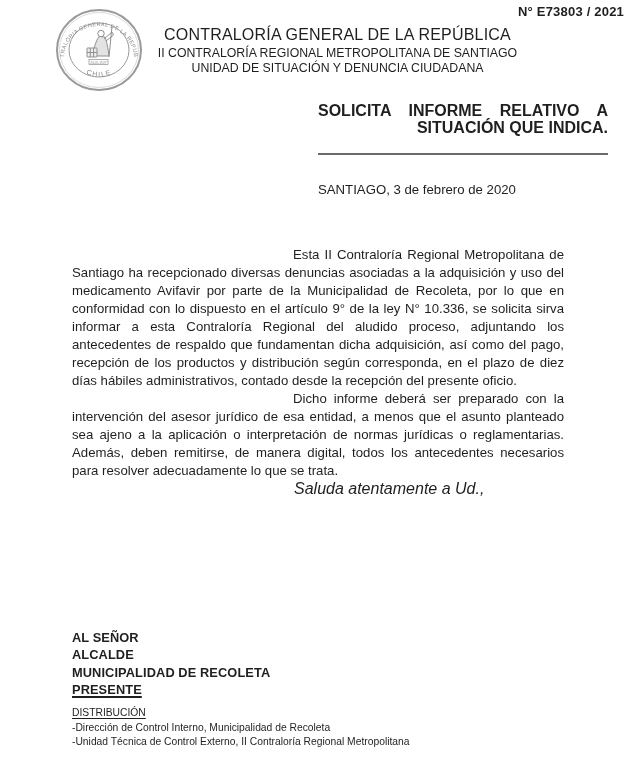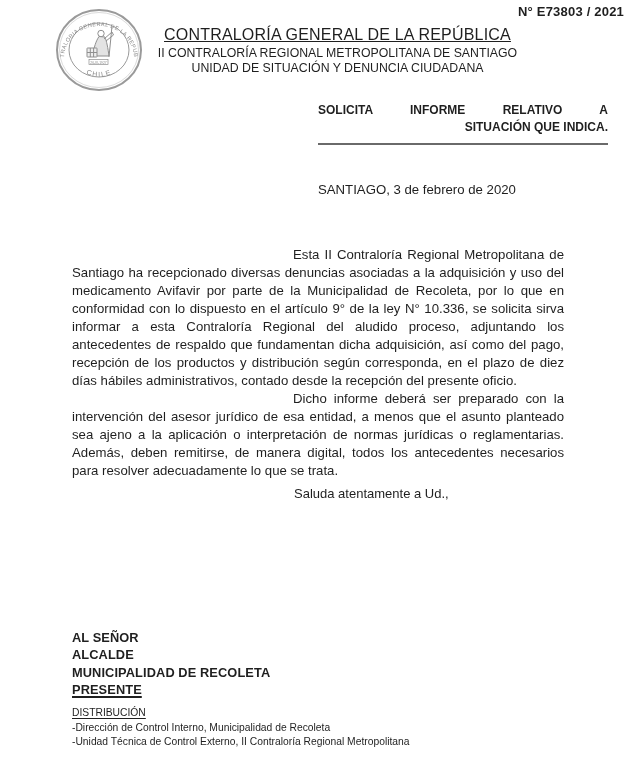--- a/index.html
+++ b/index.html
@@ -38,37 +38,36 @@
     top: 26px;
     width: 405px;
     text-align: center;
     line-height: 1.1;
   }
   .header-institution {
     font-size: 16px;
     letter-spacing: 0.2px;
     margin-bottom: 3px;
     white-space: nowrap;
-    text-decoration: underline;
   }
   .header-sub {
     font-size: 12.3px;
     margin-top: 1.5px;
     white-space: nowrap;
   }
   .subject-block {
     position: absolute;
     left: 318px;
     top: 102px;
     width: 290px;
     font-weight: bold;
-    font-size: 12px;
+    font-size: 16px;
     line-height: 17px;
     border-bottom: 2px solid #6a6a6a;
-    padding-bottom: 7px;
+    padding-bottom: 17px;
   }
   .subject-line1 {
     text-align: justify;
     text-align-last: justify;
   }
   .subject-line2 {
     text-align: right;
   }
   .dateline {
     position: absolute;
@@ -84,23 +83,23 @@
     width: 492px;
     font-size: 13.2px;
     line-height: 18px;
   }
   .body-block p {
     margin: 0;
     text-align: justify;
     text-indent: 221px;
   }
   .closing {
-    margin-top: 5px;
     margin-left: 222px;
-    font-size: 13px;
+    font-size: 16px;
+    font-style: italic;
   }
   .recipient-block {
     position: absolute;
     left: 72px;
     top: 629px;
     font-weight: bold;
     font-size: 12.8px;
     line-height: 17.3px;
     letter-spacing: 0.1px;
   }

